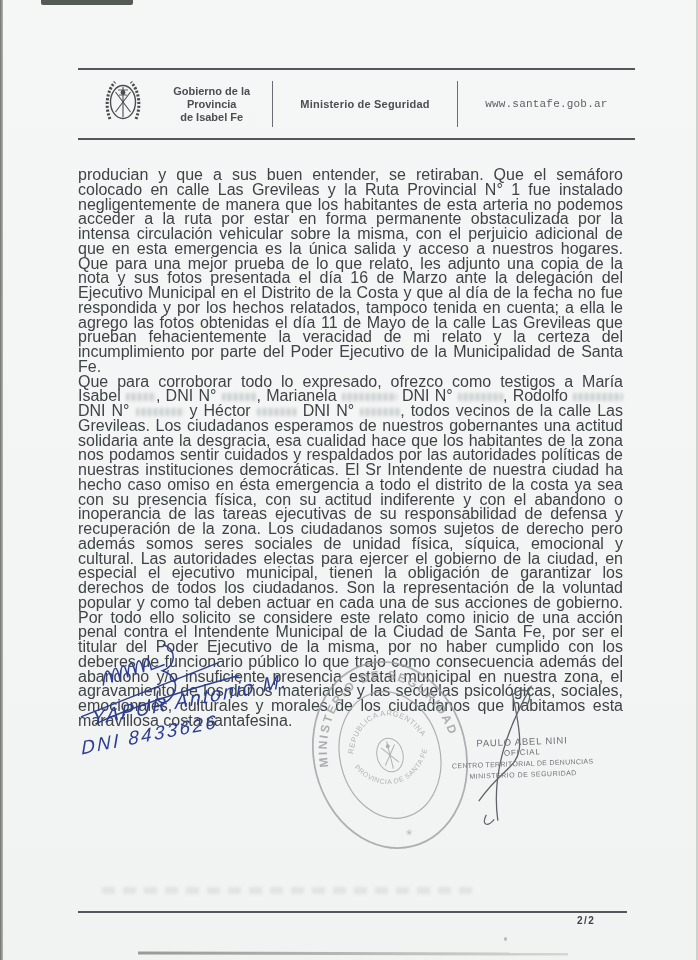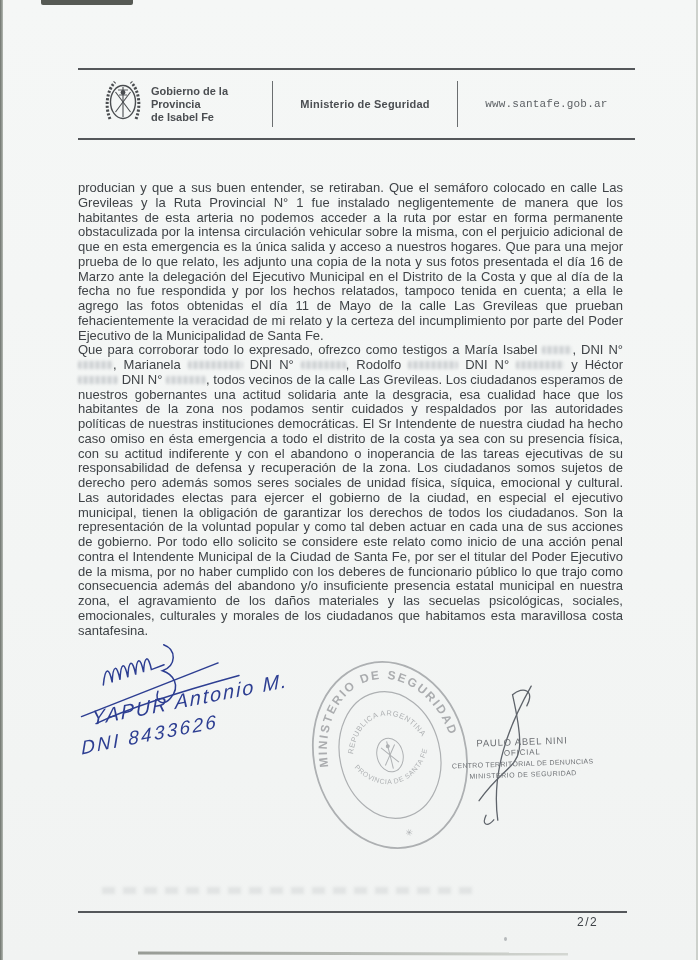--- a/index.html
+++ b/index.html
@@ -19,31 +19,31 @@
   .edge-bottom{position:absolute;left:138px;top:952px;width:430px;height:3px;
     background:linear-gradient(90deg,#676c63,#c4c8c1);opacity:.65;transform:rotate(.15deg);}
   .bleed{position:absolute;left:102px;top:887px;width:370px;height:7px;opacity:.5;
     background:repeating-linear-gradient(90deg,rgba(125,130,136,.28) 0 13px,transparent 13px 21px);
     filter:blur(1.4px);}
   .speck{position:absolute;left:504px;top:937px;width:3px;height:4px;background:#8f9296;opacity:.6;border-radius:50%;}
   
   .header{position:absolute;left:78px;top:68px;width:557px;height:68px;
     border-top:2px solid #54575a;border-bottom:2px solid #54575a;
     display:flex;align-items:center;}
-  .h-cell{display:flex;align-items:center;justify-content:center;height:100%;}
+  .h-cell{display:flex;align-items:center;justify-content:center;height:100%;text-align:center;}
   .h-cell.c1{width:195px;justify-content:flex-start;padding-left:26px;box-sizing:border-box;}
   .h-cell.c2{width:184px;}
   .h-cell.c3{width:178px;font-family:Liberation Mono, monospace;}
   .vdiv{width:1px;height:46px;background:#6b6e70;}
   .org-text{margin-left:9px;font-size:11px;font-weight:bold;color:#4b4e52;line-height:13px;}
   .ministry-text{font-size:11px;font-weight:bold;color:#4b4e52;letter-spacing:.2px;}
   .website-text{font-size:11px;color:#5d6165;letter-spacing:.2px;}
   
-  .body-text{position:absolute;left:78px;top:181px;width:545px;
-    font-size:13px;line-height:14.75px;text-align:justify;color:#3f4347;}
+  .body-text{position:absolute;left:78px;top:168px;width:545px;
+    font-size:16px;line-height:14.75px;text-align:justify;color:#3f4347;}
   .body-text p{margin:0;}
   .closing{margin-top:15px !important;text-indent:56px;}
   .redacted{display:inline-block;height:8px;border-radius:2px;vertical-align:baseline;
     background:repeating-linear-gradient(90deg,rgba(120,126,136,.35) 0 3px,rgba(150,156,166,.12) 3px 6px);
     filter:blur(1.6px);}
   .rw30{width:30px}.rw35{width:35px}.rw40{width:40px}.rw45{width:45px}.rw48{width:48px}.rw50{width:50px}.rw55{width:55px}
   
   .sig-left-svg{position:absolute;left:70px;top:640px;transform:rotate(-4deg);}
   .sig-left-name{position:absolute;left:90px;top:688px;font-size:20px;font-style:italic;
     color:#2d3e92;letter-spacing:2px;transform:rotate(-11deg) skewX(-10deg);white-space:nowrap;}
@@ -53,21 +53,21 @@
     transform:rotate(-14deg);opacity:.78;}
   .sig-right-svg{position:absolute;left:468px;top:683px;transform:rotate(4deg);}
   .sig-right-block{position:absolute;left:440px;top:736px;width:165px;text-align:center;
     color:#6d7074;transform:rotate(-2deg);line-height:11px;}
   .sr-name{font-size:9.5px;letter-spacing:.8px;}
   .sr-title{font-size:8px;letter-spacing:.8px;}
   .sr-office{font-size:7px;letter-spacing:.3px;}
   .sr-min{font-size:7px;letter-spacing:.5px;}
   
   .footer-line{position:absolute;left:78px;top:911px;width:549px;height:2px;background:#54575a;}
-  .footer-page{position:absolute;left:577px;top:915px;font-size:12px;font-weight:normal;
+  .footer-page{position:absolute;left:577px;top:915px;font-size:10px;font-weight:bold;
     letter-spacing:1.5px;color:#3f4347;}
 </style>
 </head>
 <body>
 
 <div class="page">
 
   <div class="edge-left"></div>
   <div class="edge-right"></div>
   <div class="mark-top"></div>

